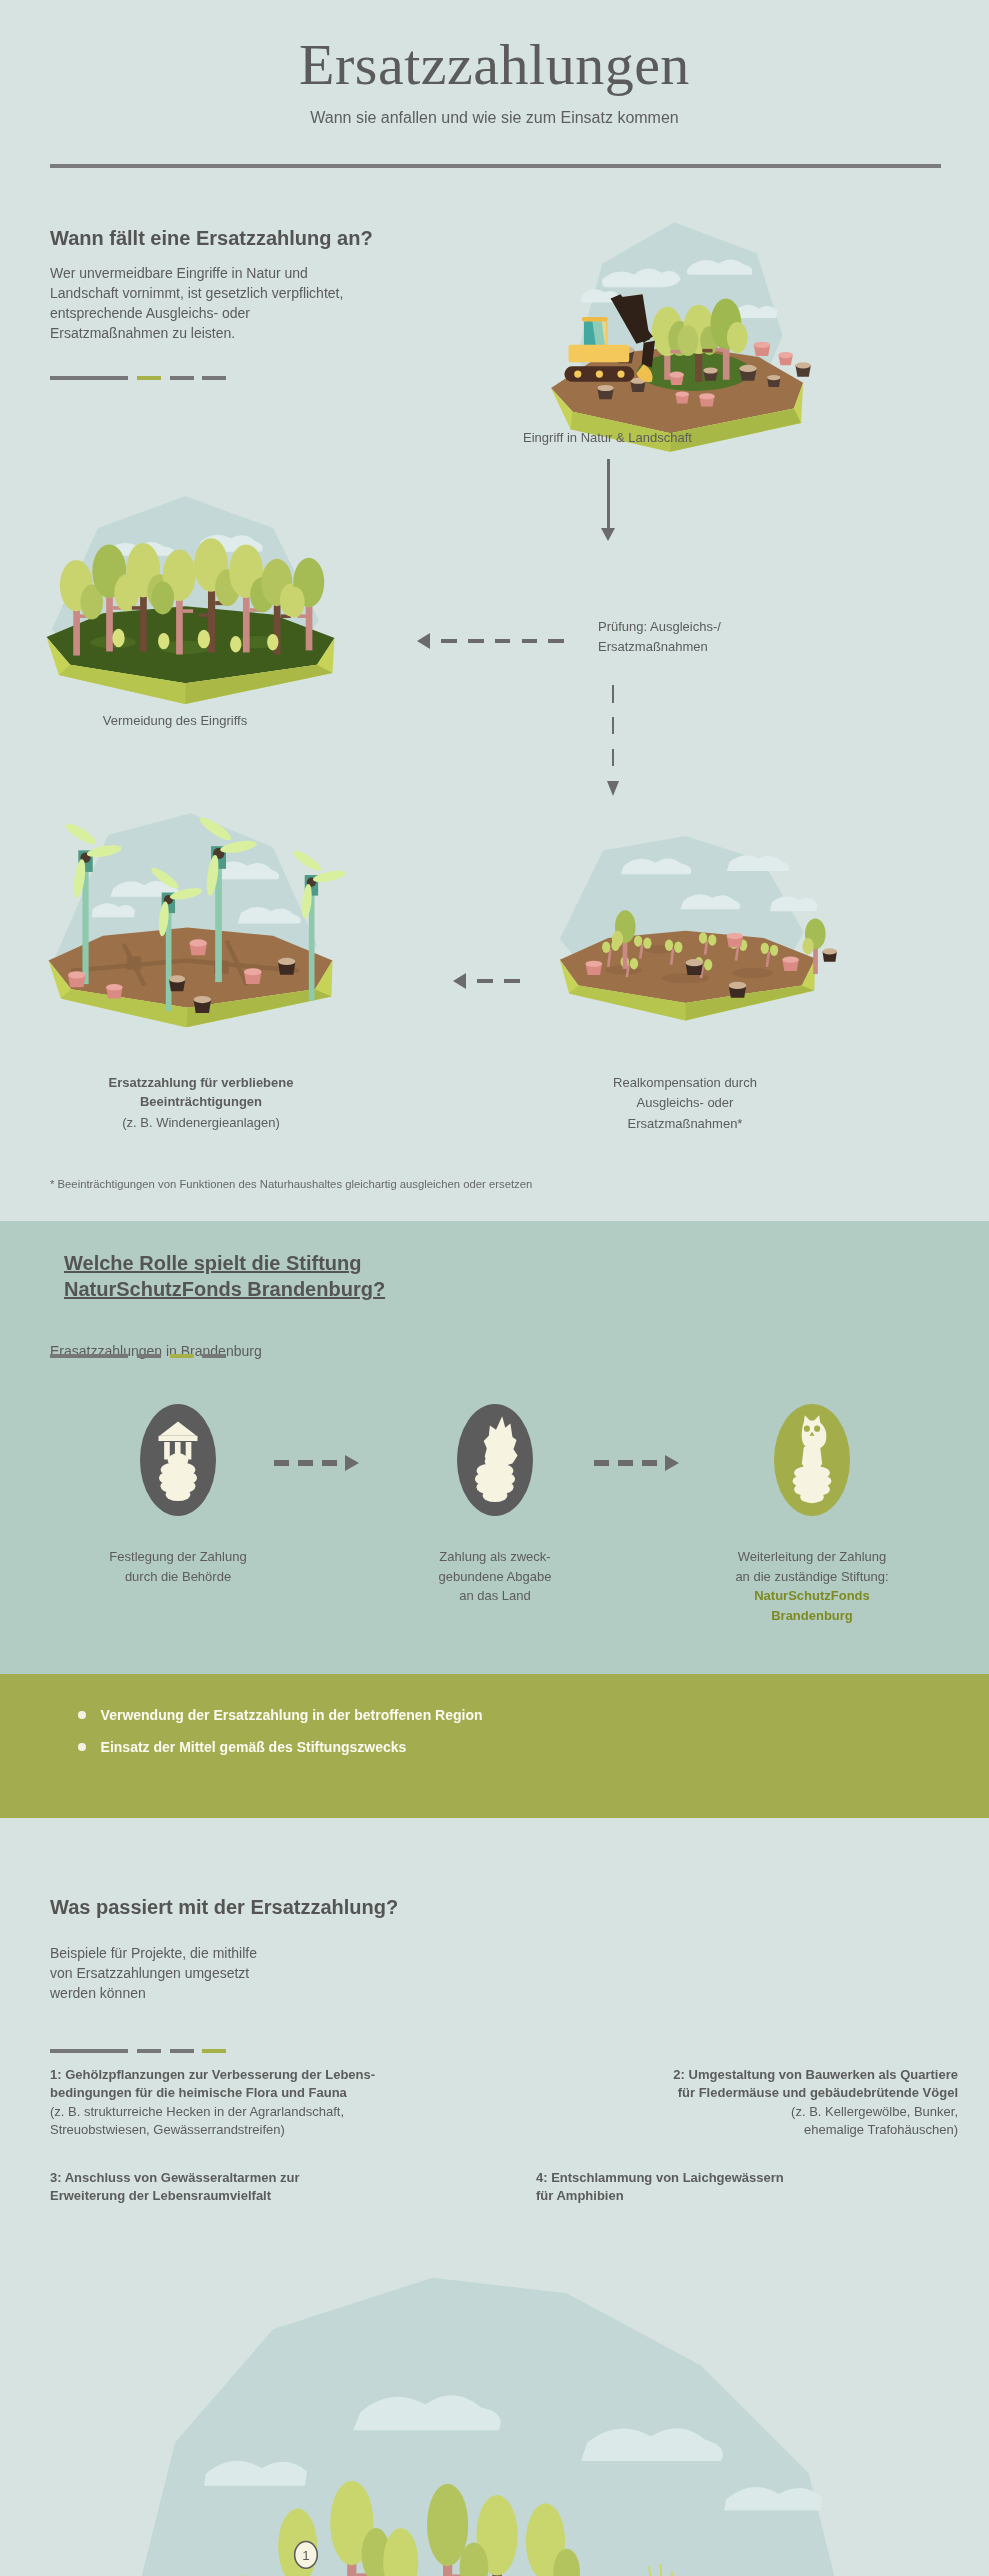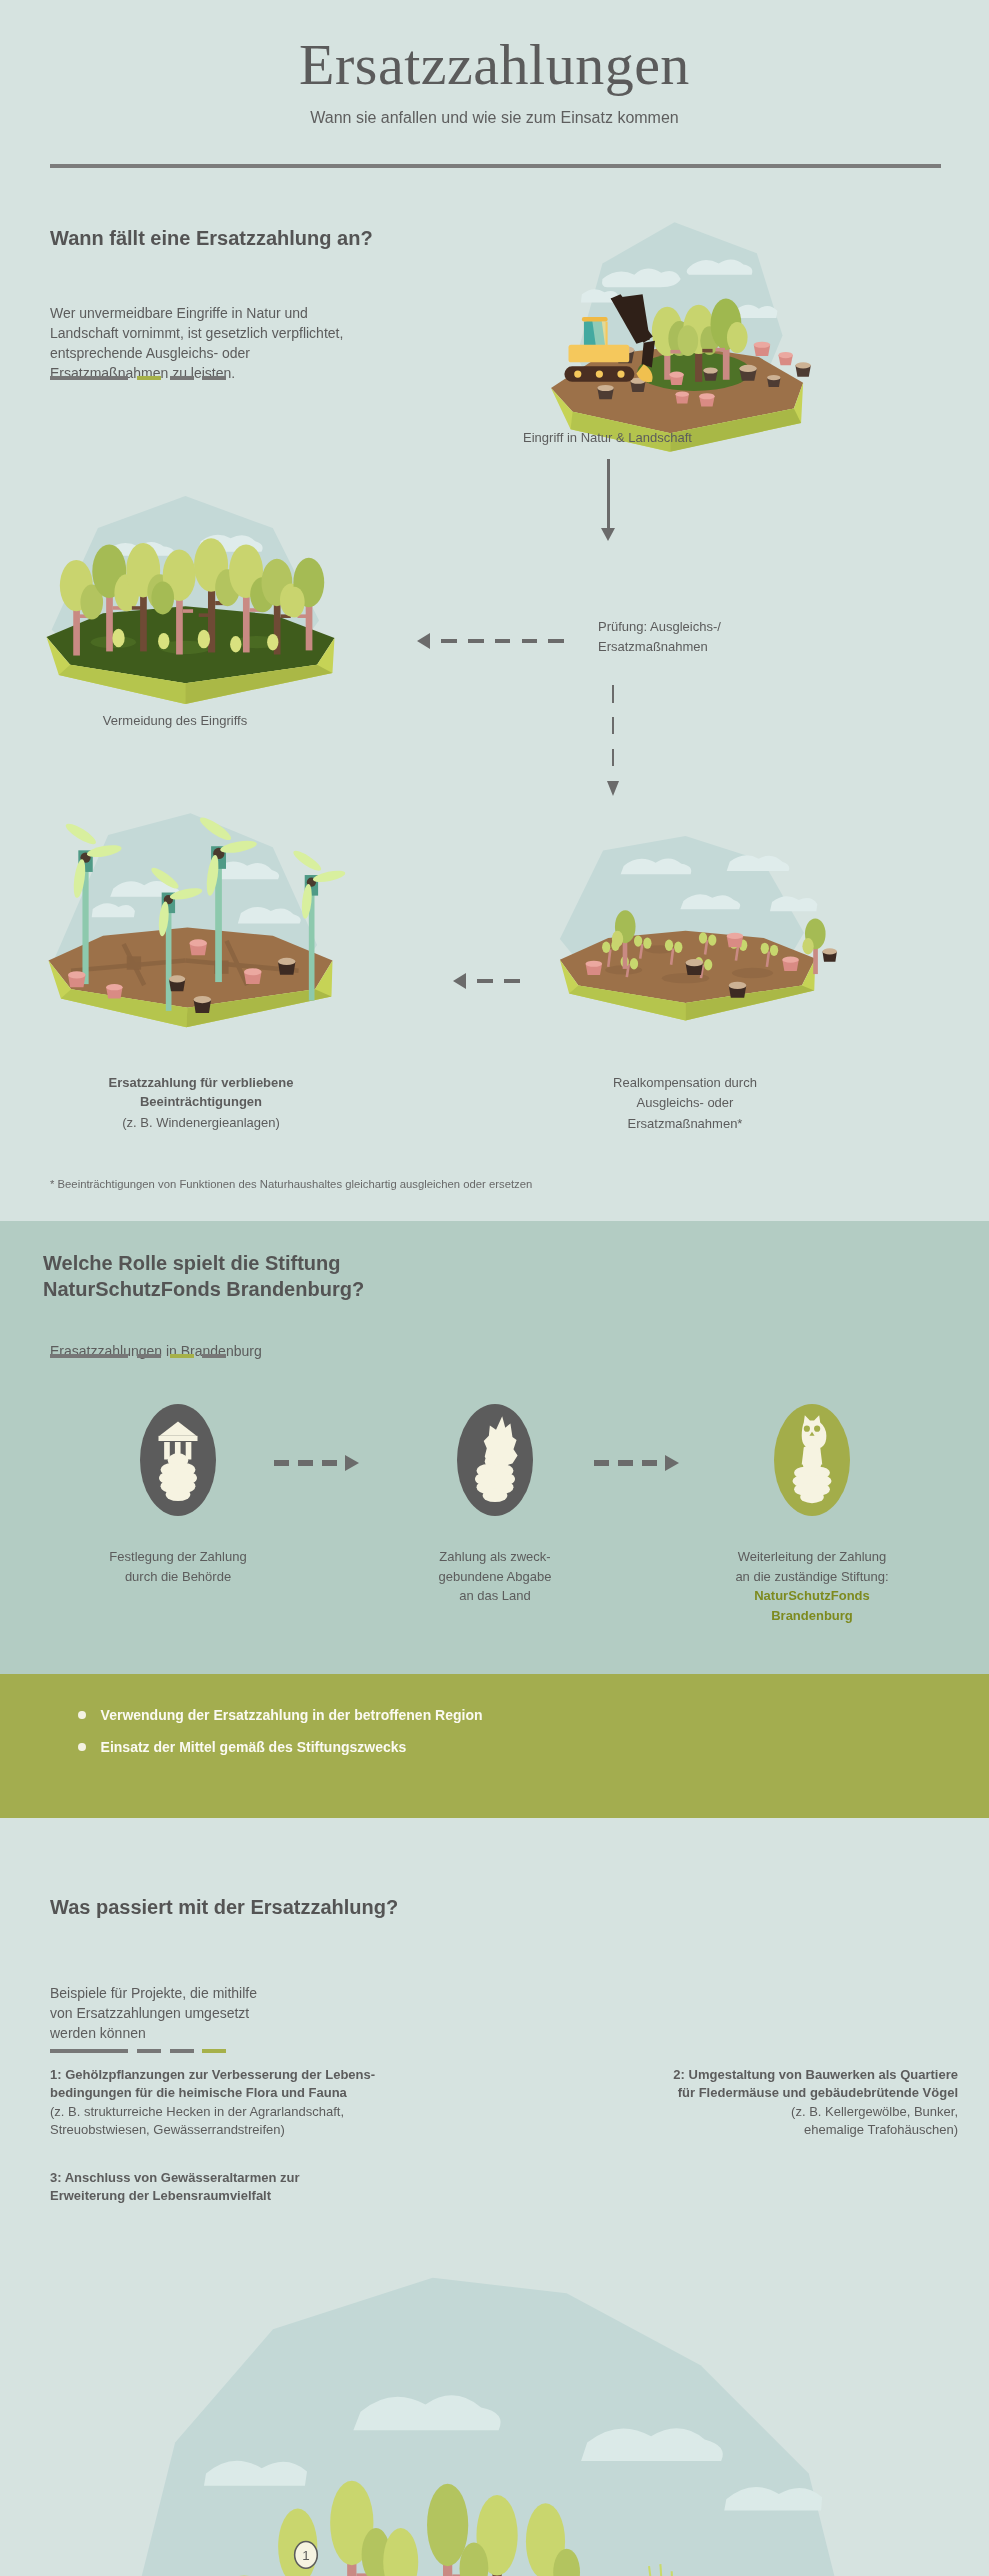--- a/index.html
+++ b/index.html
@@ -29,21 +29,21 @@
   }
   .rule-top {
     position: absolute; top: 164px; left: 50px; width: 891px; height: 3.6px;
     background: #7c7c7c;
   }
 
   
   .sec-head {
     font-size: 20px; font-weight: bold; color: #545454; line-height: 1.28;
   }
-  .sec-body { font-size: 14px; color: #5c5c5c; line-height: 1.42; margin-top: 40px; }
+  .sec-body { font-size: 14px; color: #5c5c5c; line-height: 1.42; }
   .dashrule { display: flex; gap: 8.8px; align-items: center; margin-top: 13.4px; }
   .dashrule i { display: block; height: 4.1px; background: #777; }
   .dashrule i.w1 { width: 78px; }
   .dashrule i.w2 { width: 24px; }
   .dashrule i.olive { background: #a6b14a; }
 
   
   .s1 { position: absolute; top: 201px; left: 0; width: 989px; height: 1020px; }
   .s1-head { position: absolute; top: 25px; left: 50px; width: 422px; }
   .s1-text { position: absolute; top: 63px; left: 50px; width: 309px; }
@@ -72,21 +72,21 @@
   .dashrow { position: absolute; display: flex; flex-direction: row-reverse; align-items: center; gap: 11.3px; }
   .dashrow span { display: block; width: 15.5px; height: 4.1px; background: #6b6b6b; }
   .dashrow .headl {
     width: 0; height: 0; background: none;
     border-top: 8.2px solid transparent; border-bottom: 8.2px solid transparent;
     border-right: 13.4px solid #6b6b6b;
   }
 
   
   .s2 { position: absolute; top: 1221px; left: 0; width: 989px; height: 453px; background: #b3ccc3; }
-  .s2-head { position: absolute; top: 30px; left: 43px; width: 464px; }
+  .s2-head { position: absolute; top: 30px; left: 64px; width: 464px; text-decoration: underline; }
   .s2-sub  { position: absolute; top: 94px; left: 50px; font-size: 14px; color: #5c5c5c; margin-top: 28px; }
   .s2-rule { position: absolute; top: 120px; left: 50px; }
 
   .coin-item { position: absolute; top: 183px; width: 222px; }
   .coin-oval {
     position: relative; margin: 0 auto; width: 76px; height: 112px;
     border-radius: 50%; background: #5c5c5c;
   }
   .coin-oval.olive { background: #a3ad4a; }
   .coin-label { margin-top: 31px; text-align: center; font-size: 13px; line-height: 1.5; color: #5c5c5c; }
@@ -648,20 +648,24 @@
       <span class="t">für Fledermäuse und gebäudebrütende Vögel</span>
       <span class="e">(z. B. Kellergewölbe, Bunker,</span>
       <span class="e">ehemalige Trafohäuschen)</span>
     </div>
 
     <div class="proj" style="top:350px; left:50px; width:422px;">
       <span class="t">3: Anschluss von Gewässeraltarmen zur</span>
       <span class="t">Erweiterung der Lebensraumvielfalt</span>
     </div>
 
+    <div class="proj" style="top:350px; left:536px; width:422px;">
+      <span class="t">4: Entschlammung von Laichgewässern</span>
+      <span class="t">für Amphibien</span>
+    </div>
 
     <div class="ill" style="top:438px; left:103px; width:783px; height:572px;">
       <svg viewBox="0 0 1520 1110" width="783" height="572">
 
         <polygon points="40,760 140,360 330,140 640,40 900,70 1160,210 1370,420 1440,700 1380,900 900,990 380,960 90,880" fill="#c3d8d6"></polygon>
         <path d="M500,300 q60,-50 126,-14 q56,-38 108,6 q50,10 34,44 l-282,0z" fill="#dbeae8"></path>
         <path d="M940,360 q60,-48 124,-12 q56,-34 104,6 q46,12 32,42 l-272,0z" fill="#dbeae8"></path>
         <path d="M200,420 q52,-44 108,-10 q48,-28 88,6 l-4,28 l-196,0z" fill="#dbeae8"></path>
         <path d="M1210,470 q50,-42 102,-10 q46,-26 84,6 l-2,26 l-188,0z" fill="#dbeae8"></path>
 

